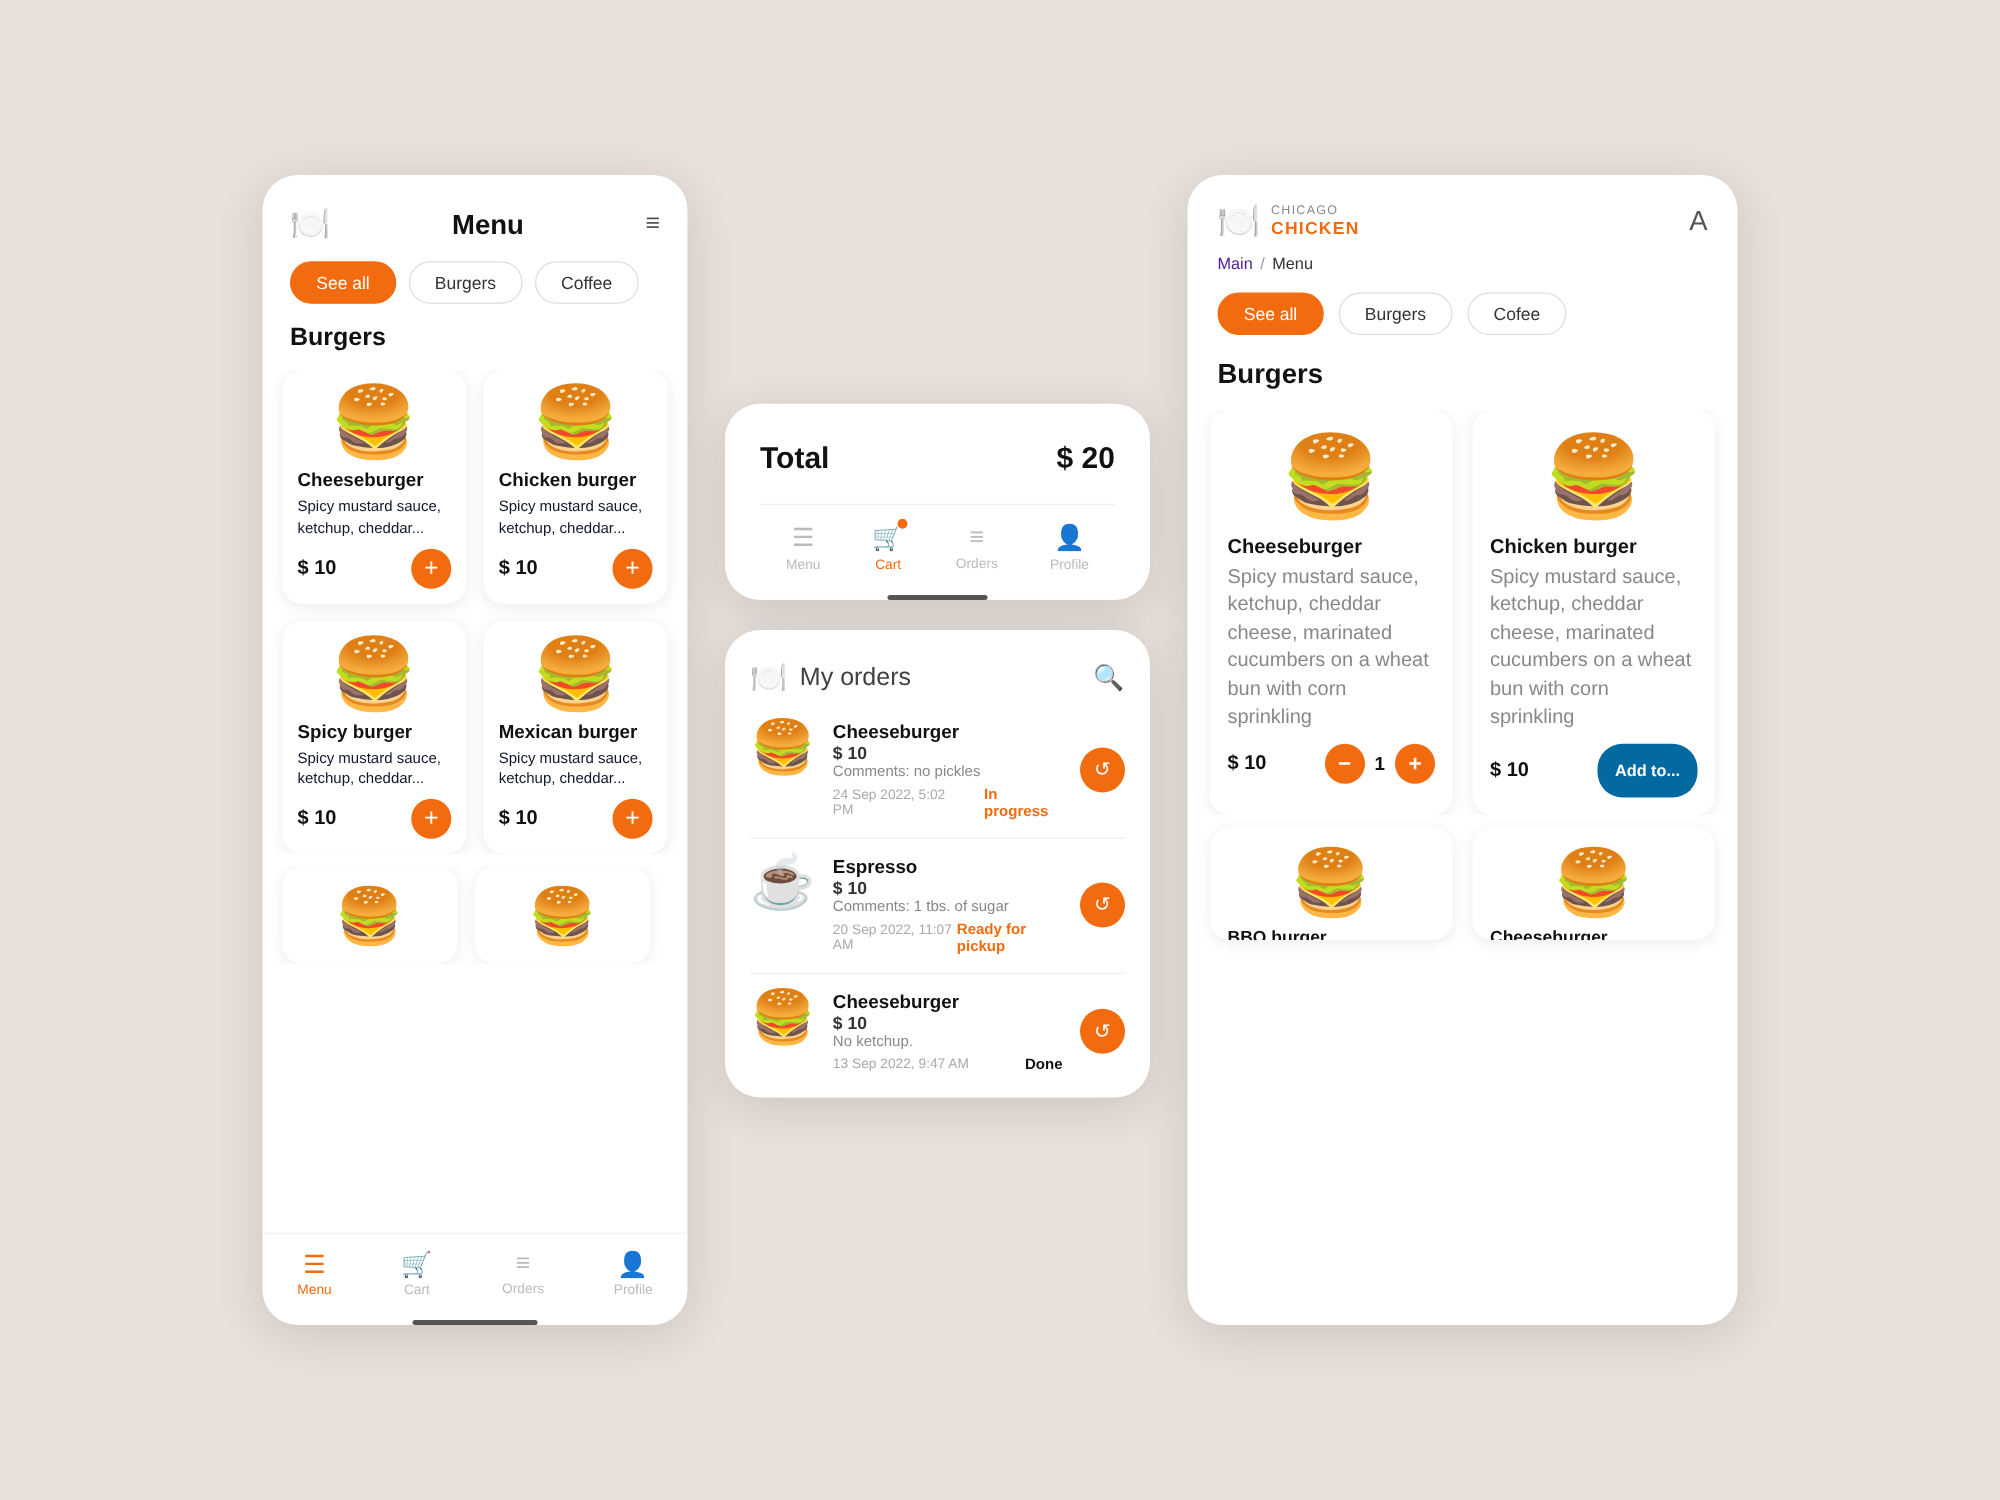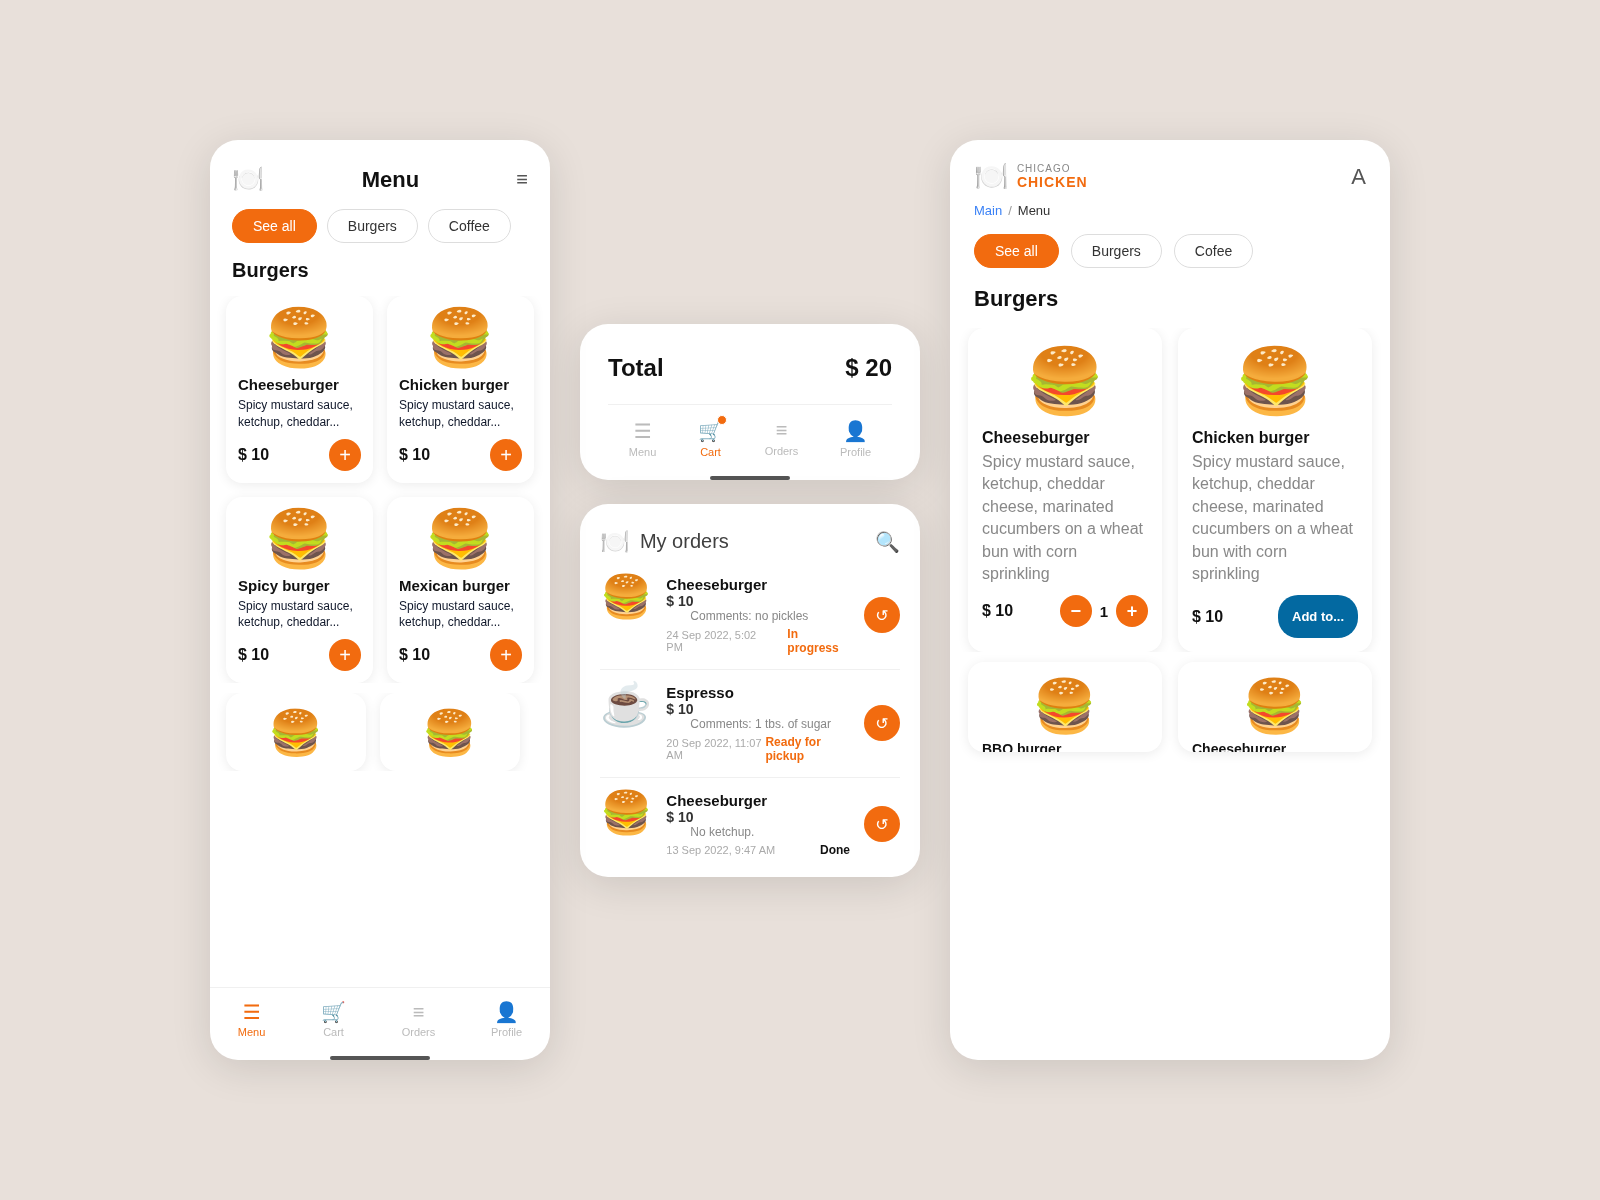--- a/index.html
+++ b/index.html
@@ -309,21 +309,21 @@
       gap: 14px;
       padding-bottom: 14px;
       margin-bottom: 14px;
       border-bottom: 1px solid #f0f0f0;
     }
     .order-item:last-child { border-bottom: none; margin-bottom: 0; padding-bottom: 0; }
     .order-img { font-size: 42px; line-height: 1; }
     .order-info { flex: 1; }
     .order-name { font-size: 15px; font-weight: 700; color: #111; }
     .order-price { font-size: 14px; font-weight: 600; color: #333; }
-    .order-comment { font-size: 12px; color: #888; margin-left: 24px; }
+    .order-comment { font-size: 12px; color: #888; }
     .order-meta { display: flex; justify-content: space-between; align-items: center; margin-top: 4px; }
     .order-date { font-size: 11px; color: #aaa; }
     .order-status-progress { font-size: 12px; font-weight: 700; color: #f26b0f; margin-left: 16px; }
     .order-status-pickup { font-size: 12px; font-weight: 700; color: #f26b0f; }
     .order-status-done { font-size: 12px; font-weight: 700; color: #111; }
     .reorder-btn {
       width: 36px;
       height: 36px;
       border-radius: 50%;
       background: #f26b0f;
@@ -359,21 +359,21 @@
     .right-logo-chicago { font-size: 10px; color: #888; font-weight: 500; letter-spacing: 1px; }
     .right-logo-chicken { font-size: 14px; color: #f26b0f; font-weight: 800; letter-spacing: 1px; }
     .right-header-icon { font-size: 22px; color: #555; }
 
     .breadcrumb {
       display: flex;
       gap: 6px;
       padding: 0 24px 16px;
       font-size: 13px;
     }
-    .breadcrumb-main { color: #3b82f6; cursor: pointer; }
+    .breadcrumb-main { color: #4c1d95; cursor: pointer; }
     .breadcrumb-sep { color: #999; }
     .breadcrumb-current { color: #333; }
 
     .right-filter-row {
       display: flex;
       gap: 12px;
       padding: 0 24px 18px;
     }
 
     .right-section-title {

